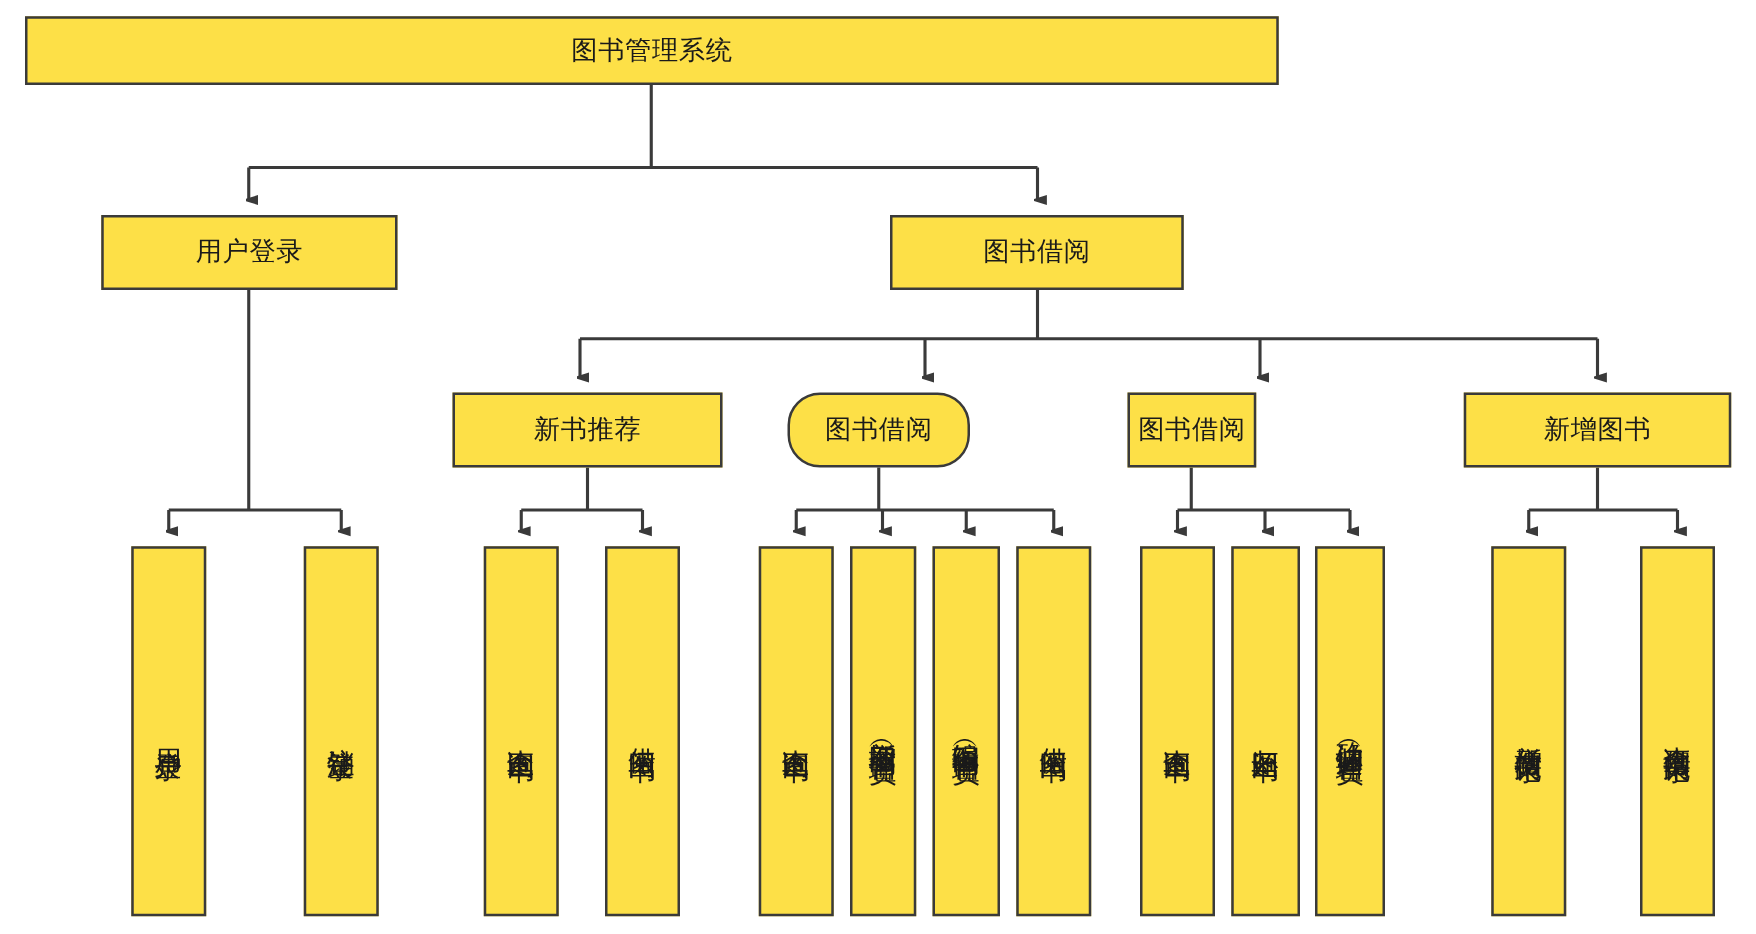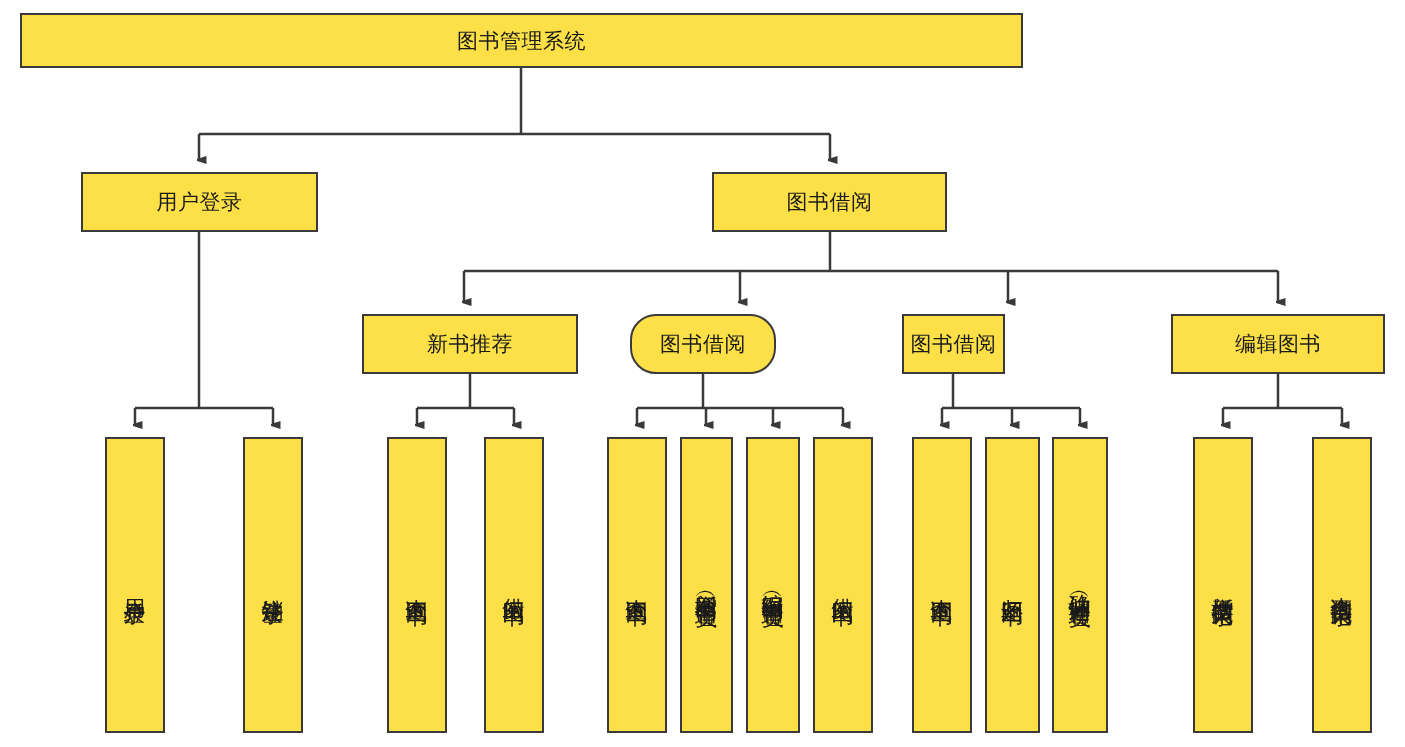--- a/index.html
+++ b/index.html
@@ -135,21 +135,21 @@
   <div class="node h" style="left:362px; top:314px; width:216px; height:60px;">
     <span class="label">新书推荐</span>
   </div>
   <div class="node h" style="left:630px; top:314px; width:146px; height:60px;border-radius:26px;">
     <span class="label">图书借阅</span>
   </div>
   <div class="node h" style="left:902px; top:314px; width:103px; height:60px;">
     <span class="label">图书借阅</span>
   </div>
   <div class="node h" style="left:1171px; top:314px; width:214px; height:60px;">
-    <span class="label">编辑图书</span>
+    <span class="label">新增图书</span>
   </div>
 
   <div class="node v" style="left:105px; top:437px; width:60px; height:296px;">
     <span class="label">用户登录</span>
   </div>
   <div class="node v" style="left:243px; top:437px; width:60px; height:296px;">
     <span class="label">注销登录</span>
   </div>
 
   <div class="node v" style="left:387px; top:437px; width:60px; height:296px;">

